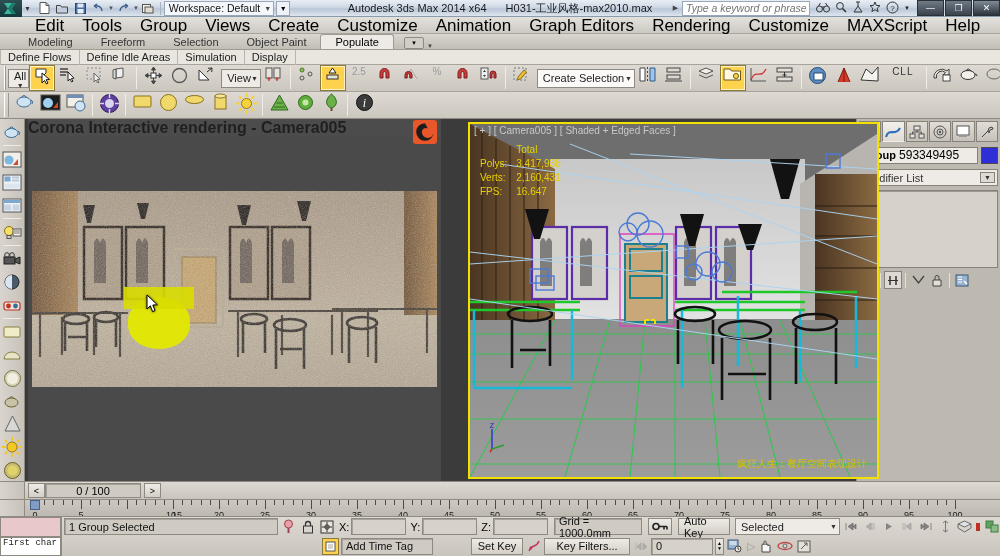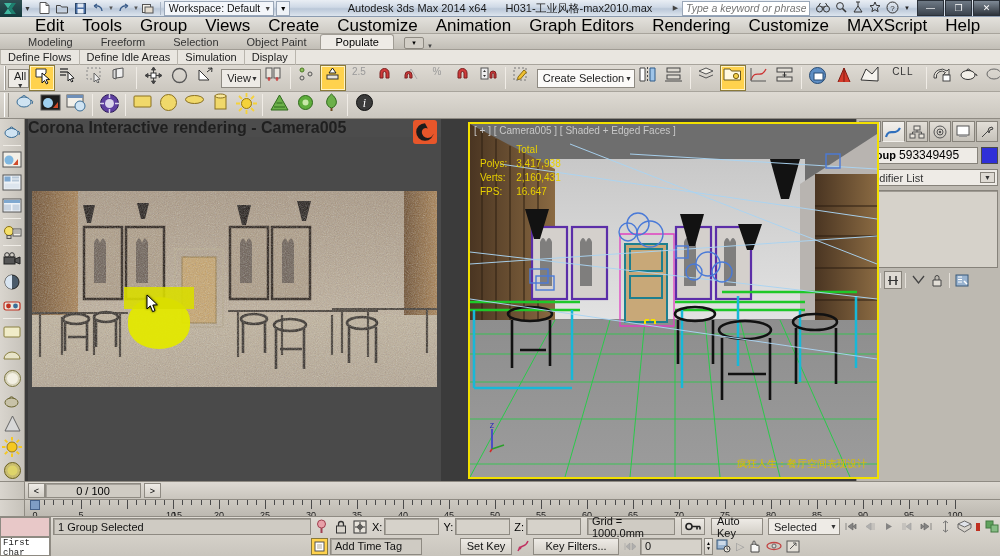--- a/index.html
+++ b/index.html
@@ -1246,21 +1246,21 @@
       </div>
   </div>
 
   <div class="statuswrap">
     <div class="listener">
       <div class="pink"></div>
       <div class="white">First char</div>
     </div>
     <div class="stat-col">
       <div class="stat-row">
-        <div class="stat-box" style="width:258px;">1 Group Selected</div>
+        <div class="stat-box" style="width:214px;">1 Group Selected</div>
         <div class="micon">
           <svg width="13" height="15" viewBox="0 0 13 15">
               <circle cx="6.5" cy="5" r="4" fill="#e8a0a8" stroke="#a04050"></circle>
               <path d="M6.5 9 v5" stroke="#a04050" stroke-width="2"></path>
             </svg>
         </div>
         <div class="micon">
           <svg width="12" height="14" viewBox="0 0 12 14">
               <rect x="1.5" y="6" width="9" height="7" fill="#d8d4cc" stroke="#333"></rect>
               <path d="M3.5 6 V4 a2.5 2.5 0 0 1 5 0 V6" fill="none" stroke="#333" stroke-width="1.3"></path>
@@ -1280,21 +1280,21 @@
         <span style="font-size:11px;margin-left:2px;">Z:</span>
         <div class="stat-field"></div>
         <div class="stat-box" style="width:88px;margin-left:4px;">Grid = 1000.0mm</div>
         <div style="width:24px;height:17px;border:1px solid #8e8a82;background:linear-gradient(to bottom,#eeebe6,#d3cfc7);display:flex;align-items:center;justify-content:center;margin-left:4px;">
           <svg width="16" height="9" viewBox="0 0 16 9">
               <circle cx="4" cy="4.5" r="3" fill="none" stroke="#222" stroke-width="1.6"></circle>
               <path d="M7 4.5 h8 M12 4.5 v3 M15 4.5 v3" stroke="#222" stroke-width="1.6"></path>
             </svg>
         </div>
         <div class="btn3d" style="margin-left:4px;width:52px;">Auto Key</div>
-        <div class="combo" style="width:72px;margin-left:3px;height:17px;">
+        <div class="combo" style="width:105px;margin-left:3px;height:17px;">
           <span>Selected</span>
           <span class="ca">▼</span>
         </div>
         <div class="navbtn">
             <svg width="13" height="9" viewBox="0 0 13 9">
               <path d="M2 1 v7 M4 4.5 L9 1 v7z M9 4.5 L12 2 v5z" fill="#777" stroke="#555" stroke-width=".7"></path>
             </svg>
           </div>
         <div class="navbtn">
             <svg width="13" height="9" viewBox="0 0 13 9">

